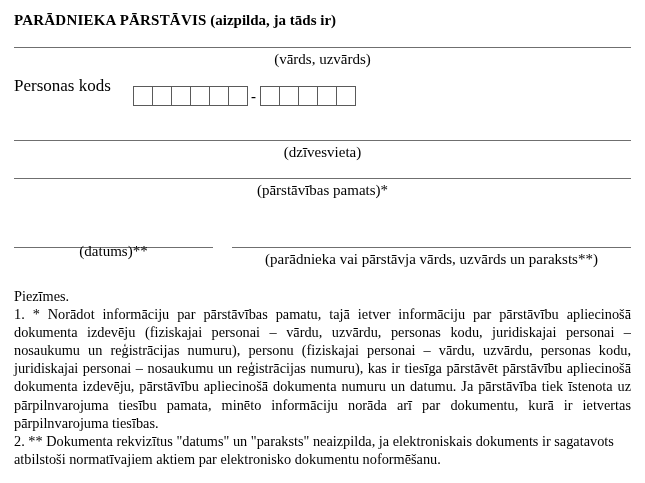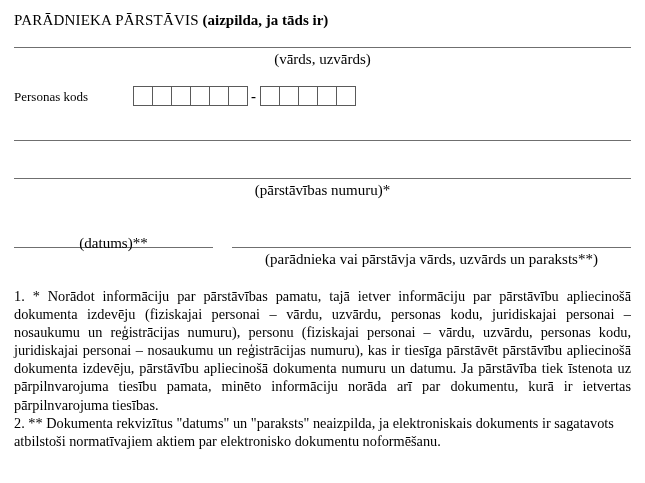--- a/index.html
+++ b/index.html
@@ -25,21 +25,21 @@
   
   .title-row {
     position: absolute;
     left: 14px;
     top: 11px;
     font-size: 15px;
     line-height: 19px;
     white-space: nowrap;
   }
   .title-main {
-    font-weight: normal;
+    font-weight: bold;
     letter-spacing: 0.2px;
   }
   .title-note {
     font-weight: bold;
   }
 
   
   .rule {
     position: absolute;
     height: 0;
@@ -60,22 +60,22 @@
   }
   .caption-full {
     left: 14px;
     width: 617px;
   }
 
   
   .pk-label {
     position: absolute;
     left: 14px;
-    top: 88px;
-    font-size: 13px;
+    top: 77px;
+    font-size: 17px;
     line-height: 18px;
     white-space: nowrap;
   }
   .pk-boxes {
     position: absolute;
     left: 133px;
     top: 86px;
     display: flex;
     align-items: center;
   }
@@ -163,28 +163,30 @@
     <div class="pk-group">
       <span class="pk-cell"></span>
       <span class="pk-cell"></span>
       <span class="pk-cell"></span>
       <span class="pk-cell"></span>
       <span class="pk-cell"></span>
     </div>
   </div>
 
   <div class="rule rule-full" style="top:140px;"></div>
+  <div class="caption caption-full" style="top:143px;">(dzīvesvieta)</div>
 
   <div class="rule rule-full" style="top:178px;"></div>
-  <div class="caption caption-full" style="top:181px;">(pārstāvības numuru)*</div>
+  <div class="caption caption-full" style="top:181px;">(pārstāvības pamats)*</div>
 
   <div class="rule rule-date" style="top:247px;"></div>
-  <div class="caption caption-date" style="top:234px;">(datums)**</div>
+  <div class="caption caption-date" style="top:242px;">(datums)**</div>
 
   <div class="rule rule-sign" style="top:247px;"></div>
   <div class="caption caption-sign" style="top:250px;">(parādnieka vai pārstāvja vārds, uzvārds un paraksts**)</div>
 
   <div class="notes">
+    <div class="notes-head">Piezīmes.</div>
     <div class="notes-para">1. * Norādot informāciju par pārstāvības pamatu, tajā ietver informāciju par pārstāvību apliecinošā dokumenta izdevēju (fiziskajai personai – vārdu, uzvārdu, personas kodu, juridiskajai personai – nosaukumu un reģistrācijas numuru), personu (fiziskajai personai – vārdu, uzvārdu, personas kodu, juridiskajai personai – nosaukumu un reģistrācijas numuru), kas ir tiesīga pārstāvēt pārstāvību apliecinošā dokumenta izdevēju, pārstāvību apliecinošā dokumenta numuru un datumu. Ja pārstāvība tiek īstenota uz pārpilnvarojuma tiesību pamata, minēto informāciju norāda arī par dokumentu, kurā ir ietvertas pārpilnvarojuma tiesības.</div>
     <div class="notes-para-last">2. ** Dokumenta rekvizītus "datums" un "paraksts" neaizpilda, ja elektroniskais dokuments ir sagatavots atbilstoši normatīvajiem aktiem par elektronisko dokumentu noformēšanu.</div>
   </div>
 
 </div>
 
 </body></html>

